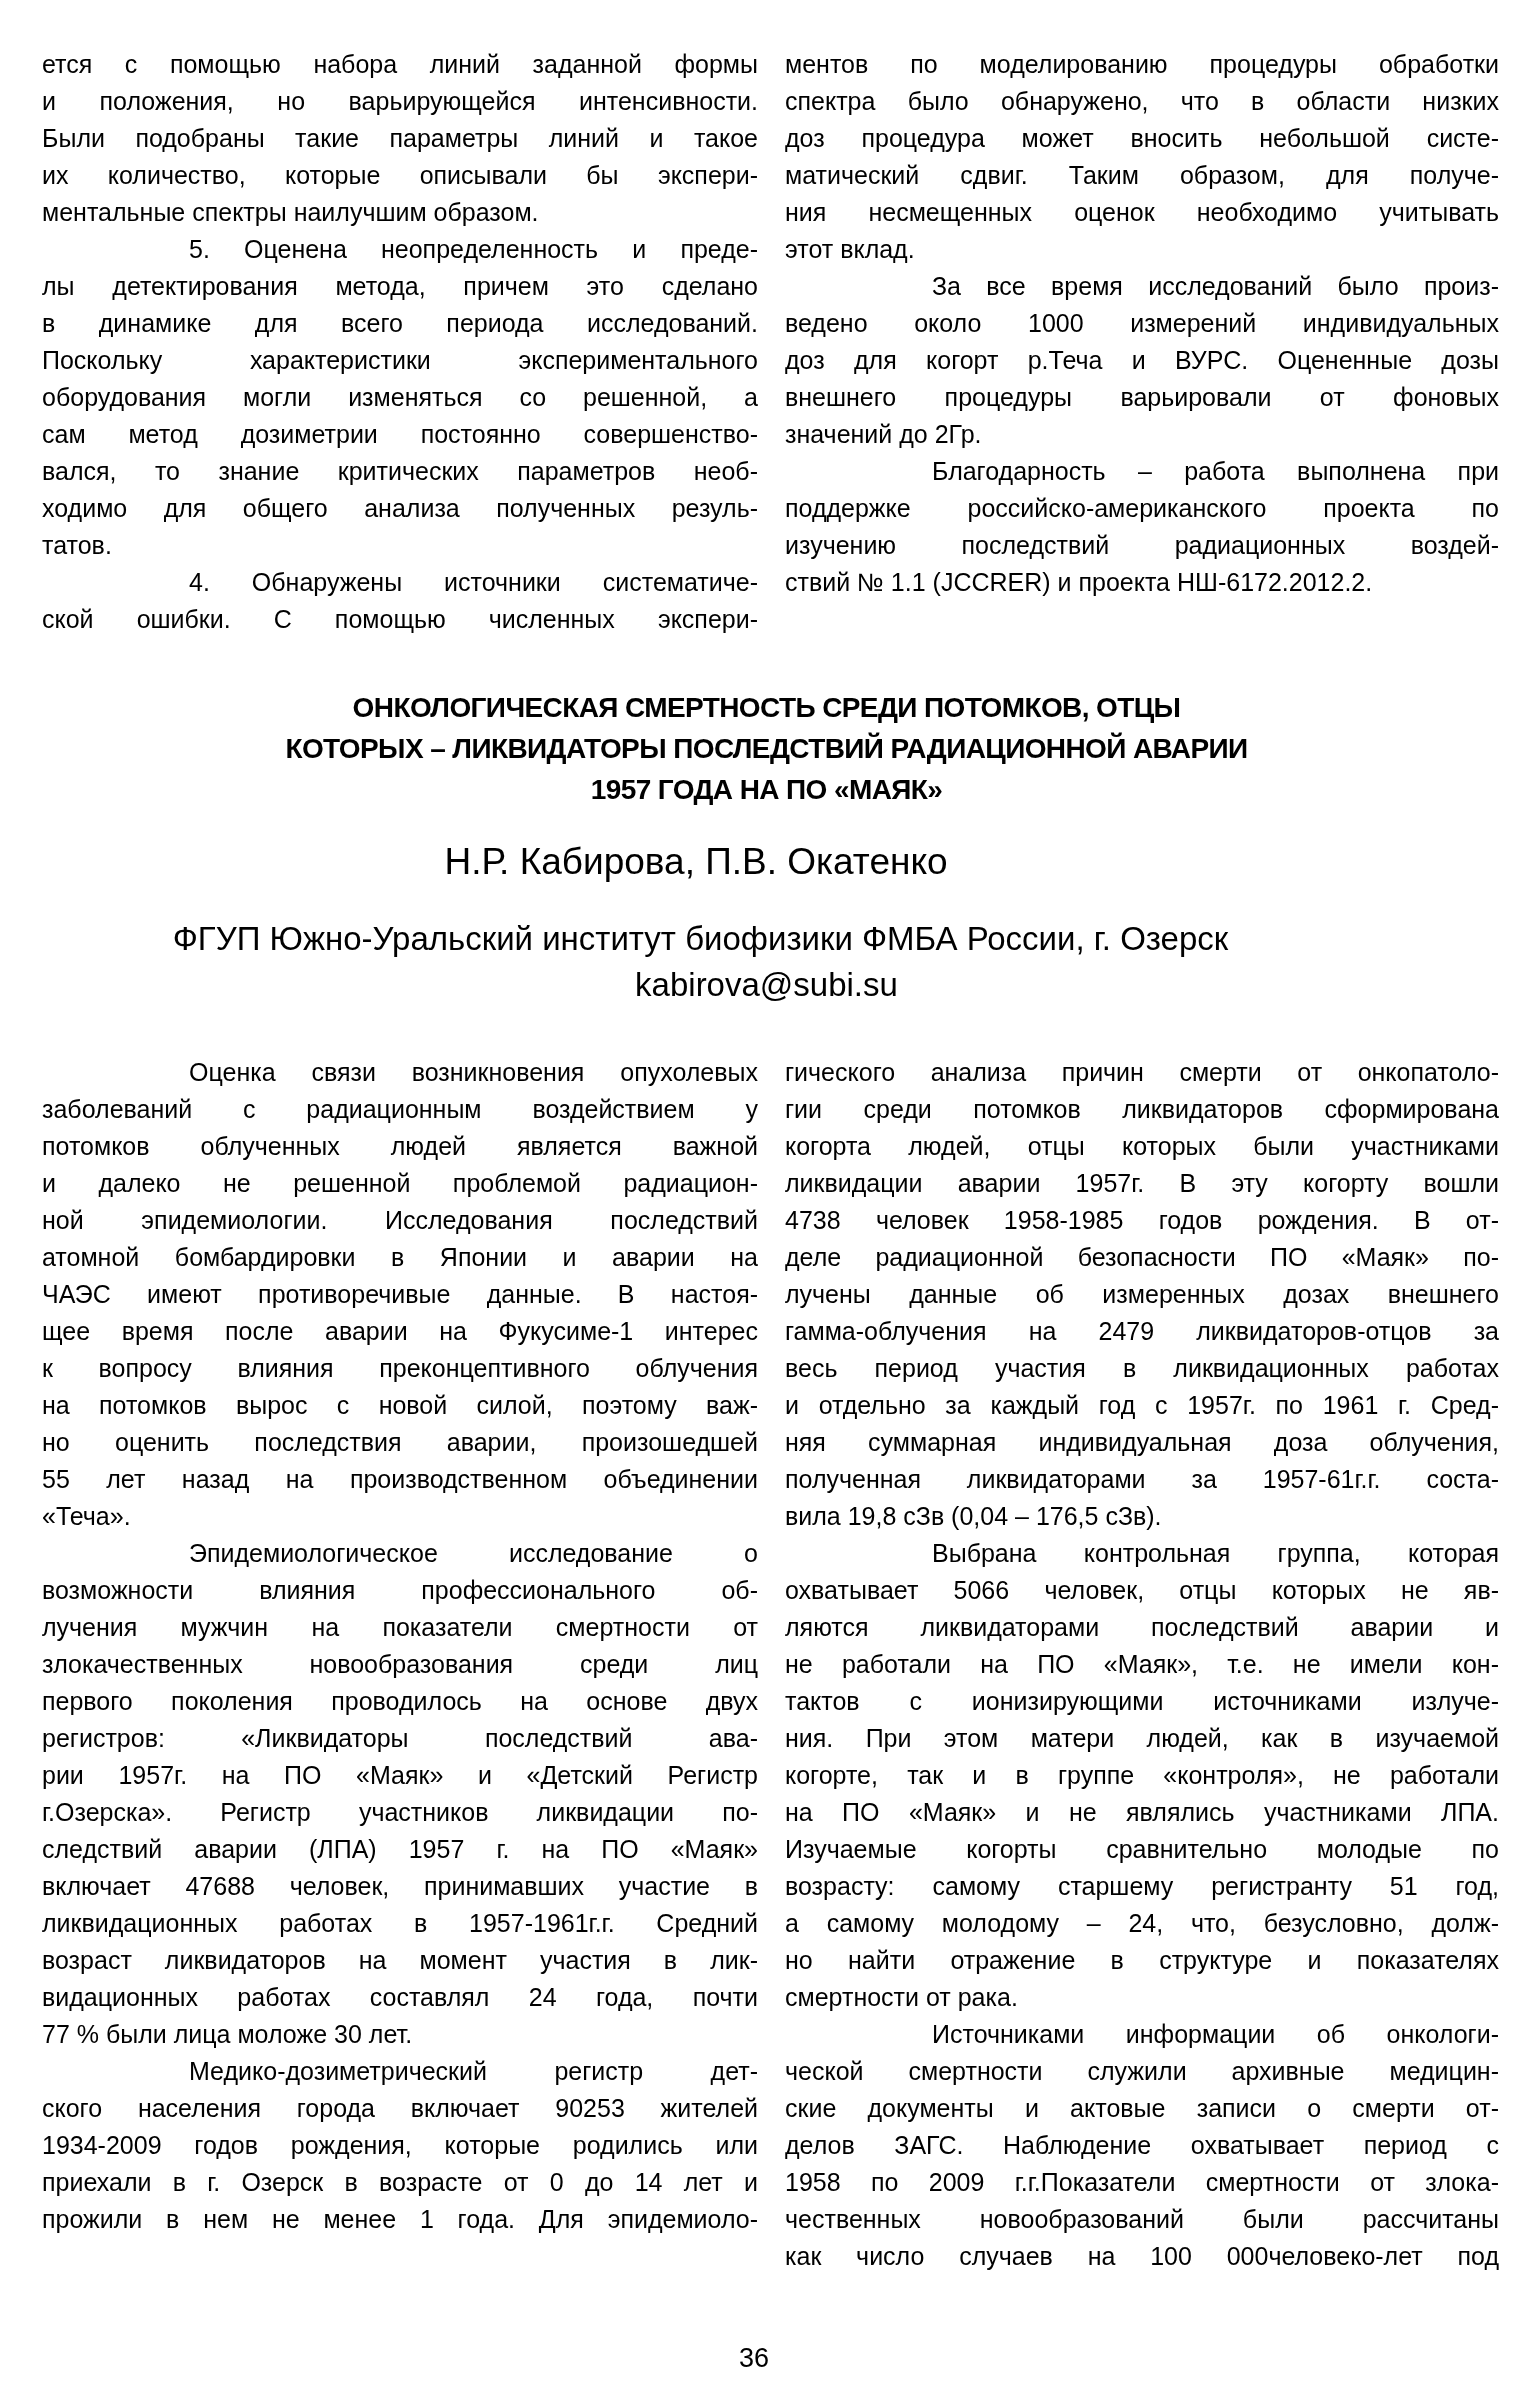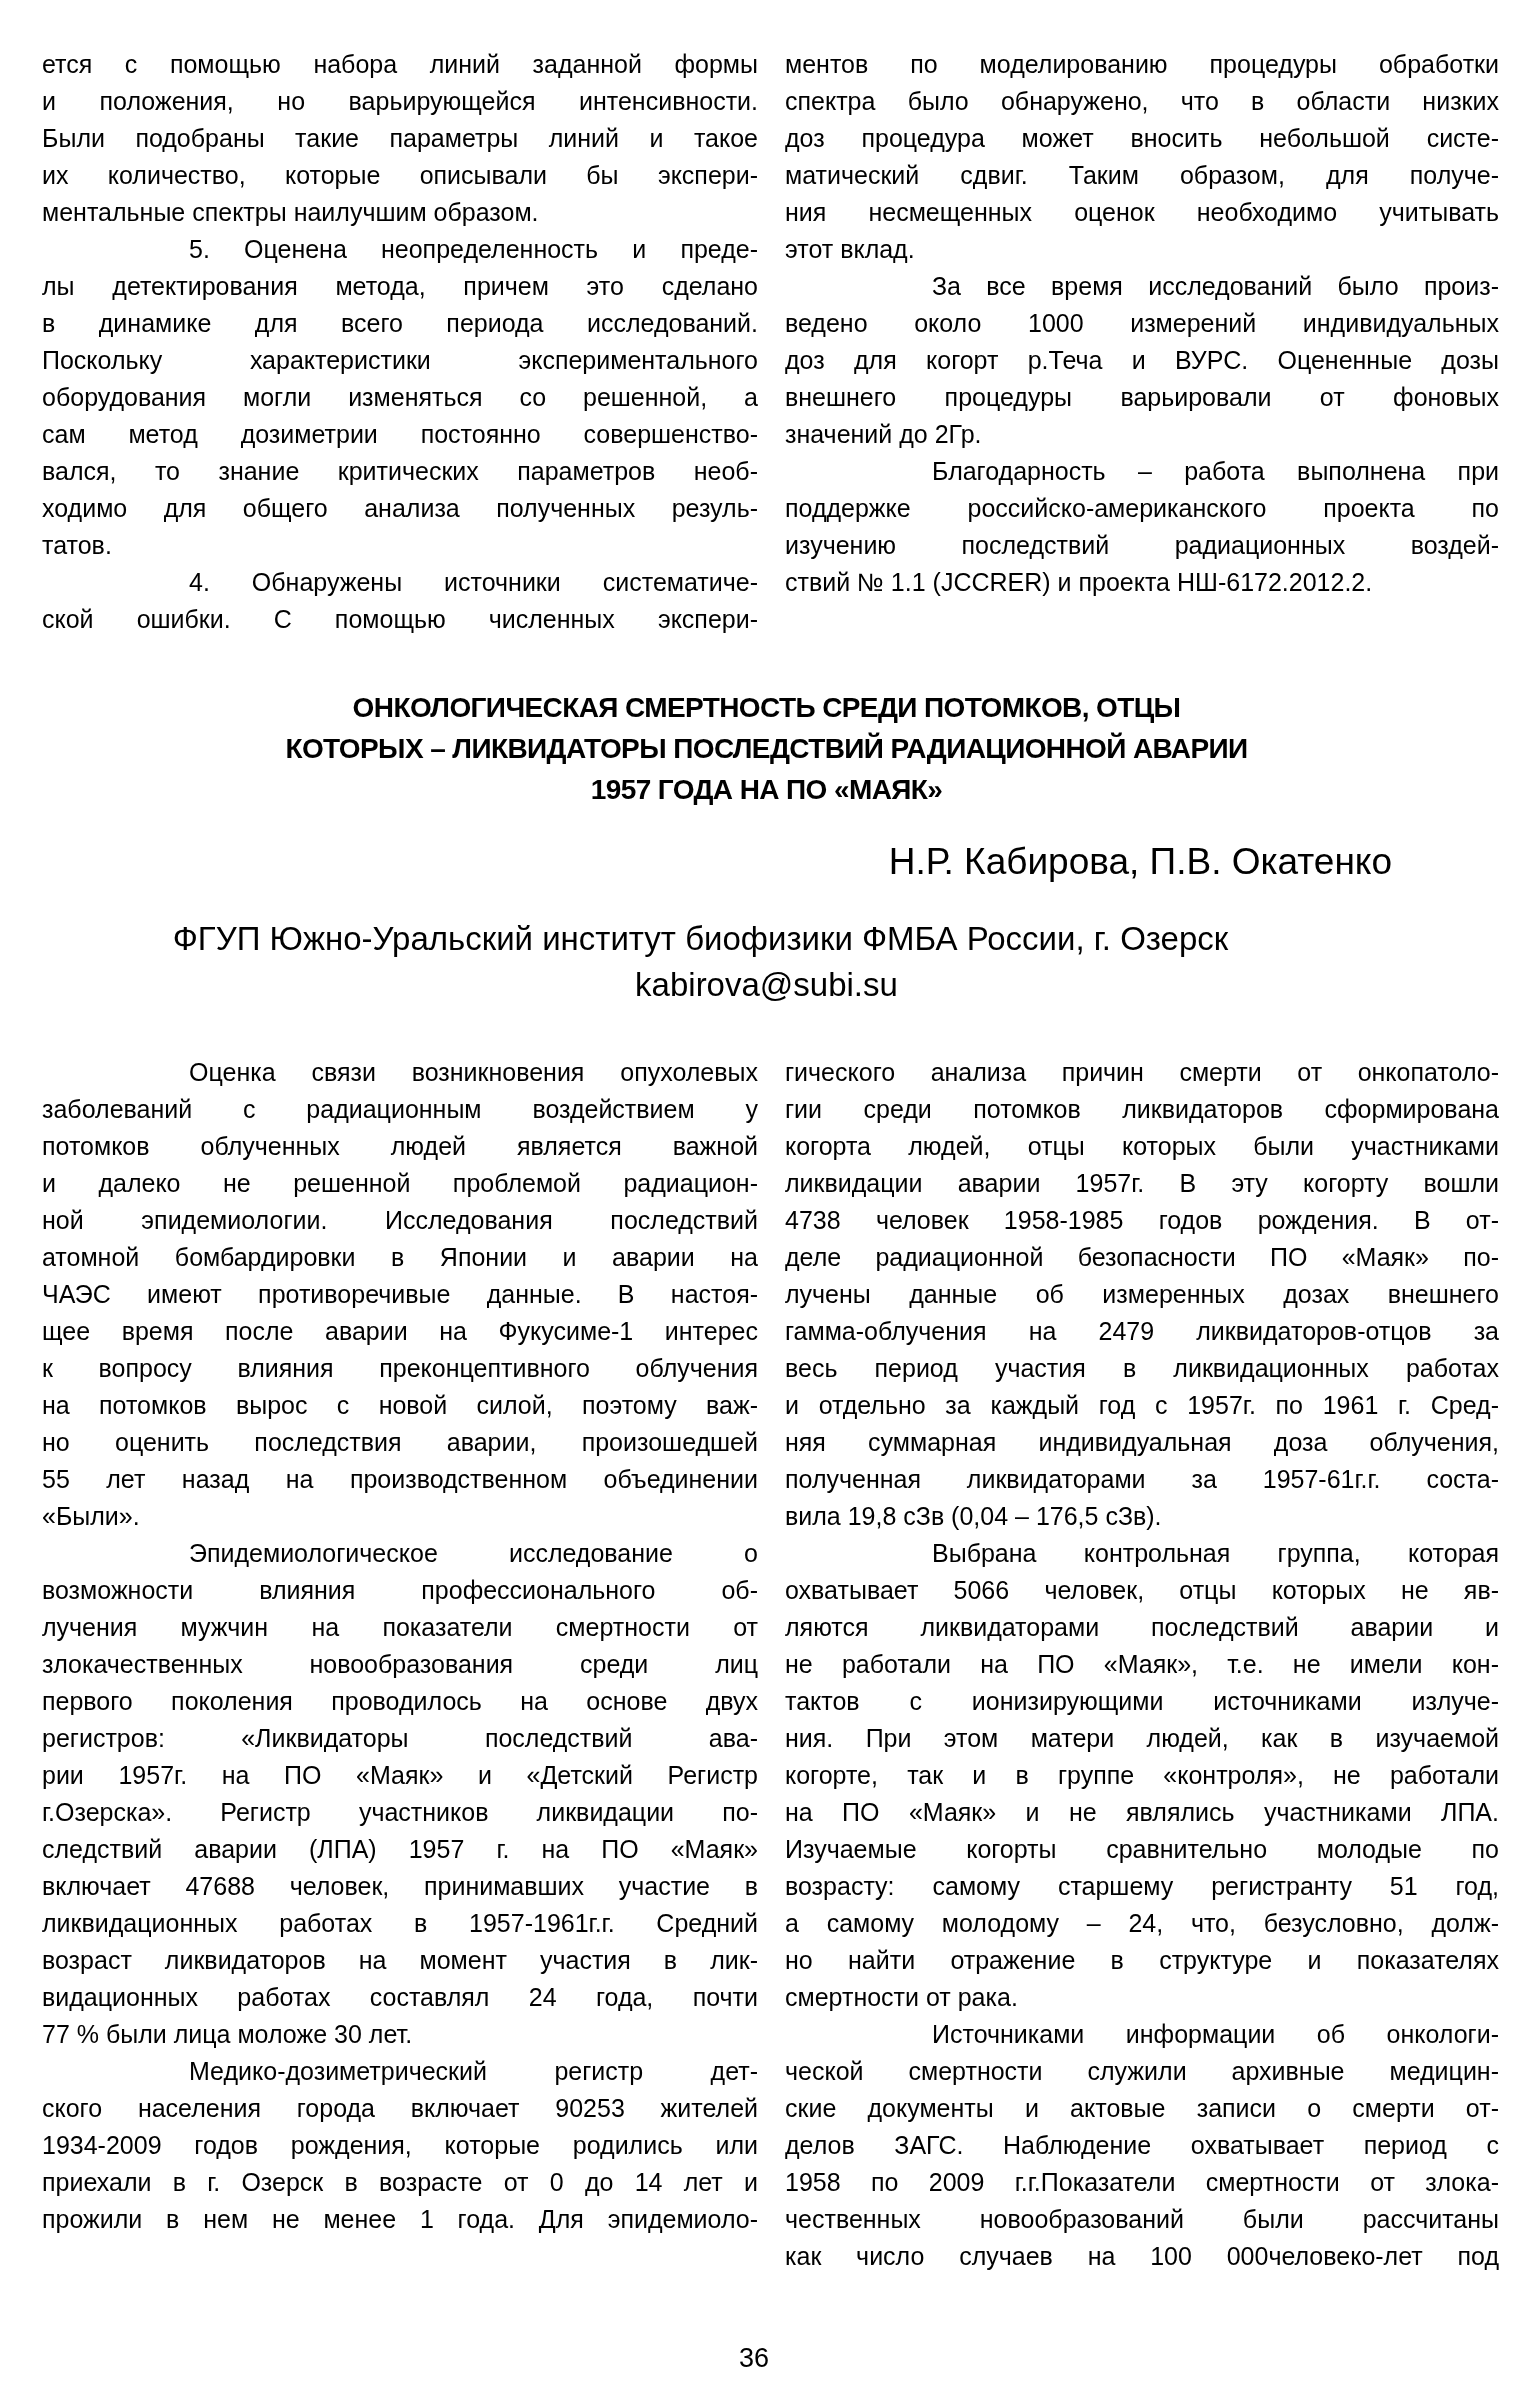--- a/index.html
+++ b/index.html
@@ -24,21 +24,21 @@
   }
   .ln.i { text-indent: 147px; }
   .ln.l { text-align: left; text-align-last: left; }
   .title-block {
     position: absolute; top: 687px; left: 0; width: 1533px;
     text-align: center; font-weight: bold;
     font-size: 28px; line-height: 41px; letter-spacing: -0.6px;
   }
   .authors {
     position: absolute; top: 842px; left: 0; width: 1392px;
-    text-align: right; font-size: 37px; line-height: 40px;
+    text-align: center; font-size: 37px; line-height: 40px;
   }
   .affiliation {
     position: absolute; top: 920px; left: 0; width: 1401px;
     text-align: center; font-size: 33px; line-height: 37px;
   }
   .email {
     position: absolute; top: 966px; left: 0; width: 1533px;
     text-align: center; font-size: 33px; line-height: 37px;
   }
   .pageno {
@@ -104,21 +104,21 @@
     <div class="ln">потомков облученных людей является важной</div>
     <div class="ln">и далеко не решенной проблемой радиацион-</div>
     <div class="ln">ной эпидемиологии. Исследования последствий</div>
     <div class="ln">атомной бомбардировки в Японии и аварии на</div>
     <div class="ln">ЧАЭС имеют противоречивые данные. В настоя-</div>
     <div class="ln">щее время после аварии на Фукусиме-1 интерес</div>
     <div class="ln">к вопросу влияния преконцептивного облучения</div>
     <div class="ln">на потомков вырос с новой силой, поэтому важ-</div>
     <div class="ln">но оценить последствия аварии, произошедшей</div>
     <div class="ln">55 лет назад на производственном объединении</div>
-    <div class="ln l">«Были».</div>
+    <div class="ln l">«Теча».</div>
     <div class="ln i">Эпидемиологическое исследование о</div>
     <div class="ln">возможности влияния профессионального об-</div>
     <div class="ln">лучения мужчин на показатели смертности от</div>
     <div class="ln">злокачественных новообразования среди лиц</div>
     <div class="ln">первого поколения проводилось на основе двух</div>
     <div class="ln">регистров: «Ликвидаторы последствий ава-</div>
     <div class="ln">рии 1957г. на ПО «Маяк» и «Детский Регистр</div>
     <div class="ln">г.Озерска». Регистр участников ликвидации по-</div>
     <div class="ln">следствий аварии (ЛПА) 1957 г. на ПО «Маяк»</div>
     <div class="ln">включает 47688 человек, принимавших участие в</div>

